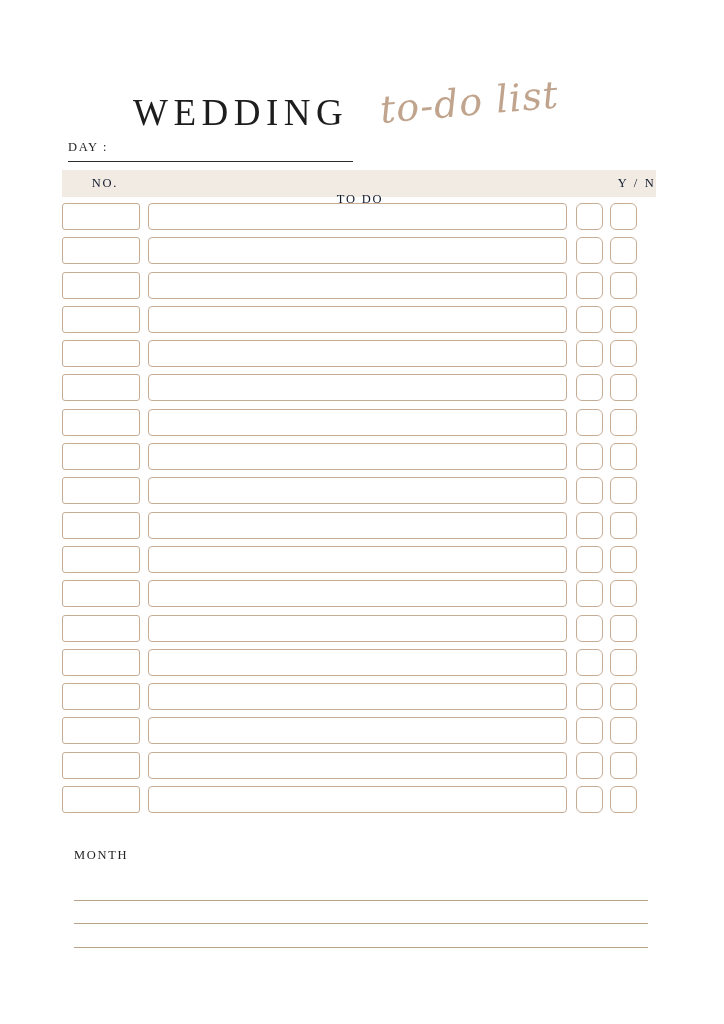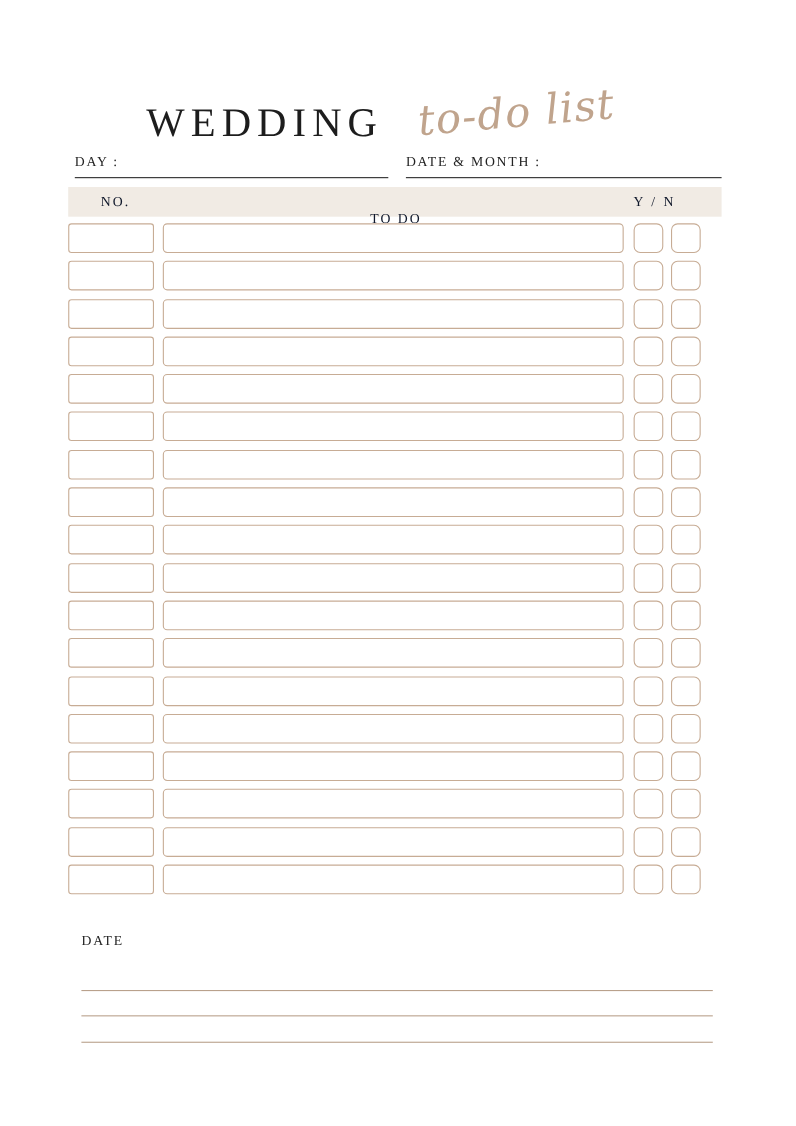--- a/index.html
+++ b/index.html
@@ -99,21 +99,21 @@
   }
   .th {
     font-family: "Liberation Serif", serif;
     font-size: 12.5px;
     letter-spacing: 1.8px;
     color: #0f172a;
     text-align: center;
   }
   .th-no { width: 78px; padding-left: 4px; text-align: center; }
   .th-todo { flex: 1; text-align: center; margin-top: 32px; }
-  .th-yn { width: 80px; text-align: left; letter-spacing: 2.2px; }
+  .th-yn { width: 80px; text-align: right; letter-spacing: 2.2px; }
 
   .rows {
     margin-top: 5px;
   }
   .row {
     display: flex;
     align-items: center;
     height: 29px;
     margin-bottom: 5.3px;
   }
@@ -178,23 +178,20 @@
 
   <div class="header">
     <div class="title-main">WEDDING</div>
     <div class="title-script">to-do list</div>
   </div>
 
   <div class="meta-row">
     <div class="meta-field day">
       <span class="meta-label">DAY :</span>
     </div>
-    <div class="meta-field date">
-      <span class="meta-label">DATE &amp; MONTH :</span>
-    </div>
   </div>
 
   <div class="table">
     <div class="thead">
       <div class="th th-no">NO.</div>
       <div class="th th-todo">TO DO</div>
       <div class="th th-yn">Y / N</div>
     </div>
     <div class="rows" id="rows-container">
         <div class="row">
@@ -338,21 +335,21 @@
           <div class="cell-todo"></div>
           <div class="cell-checks">
             <div class="check"></div>
             <div class="check"></div>
           </div>
         </div>
       </div>
   </div>
 
   <div class="notes">
-    <div class="notes-title">DATE</div>
+    <div class="notes-title">MONTH</div>
     <div class="notes-lines" id="notes-container">
         <div class="notes-line"></div>
         <div class="notes-line"></div>
         <div class="notes-line"></div>
       </div>
   </div>
 
 </div>
 
 </body></html>

